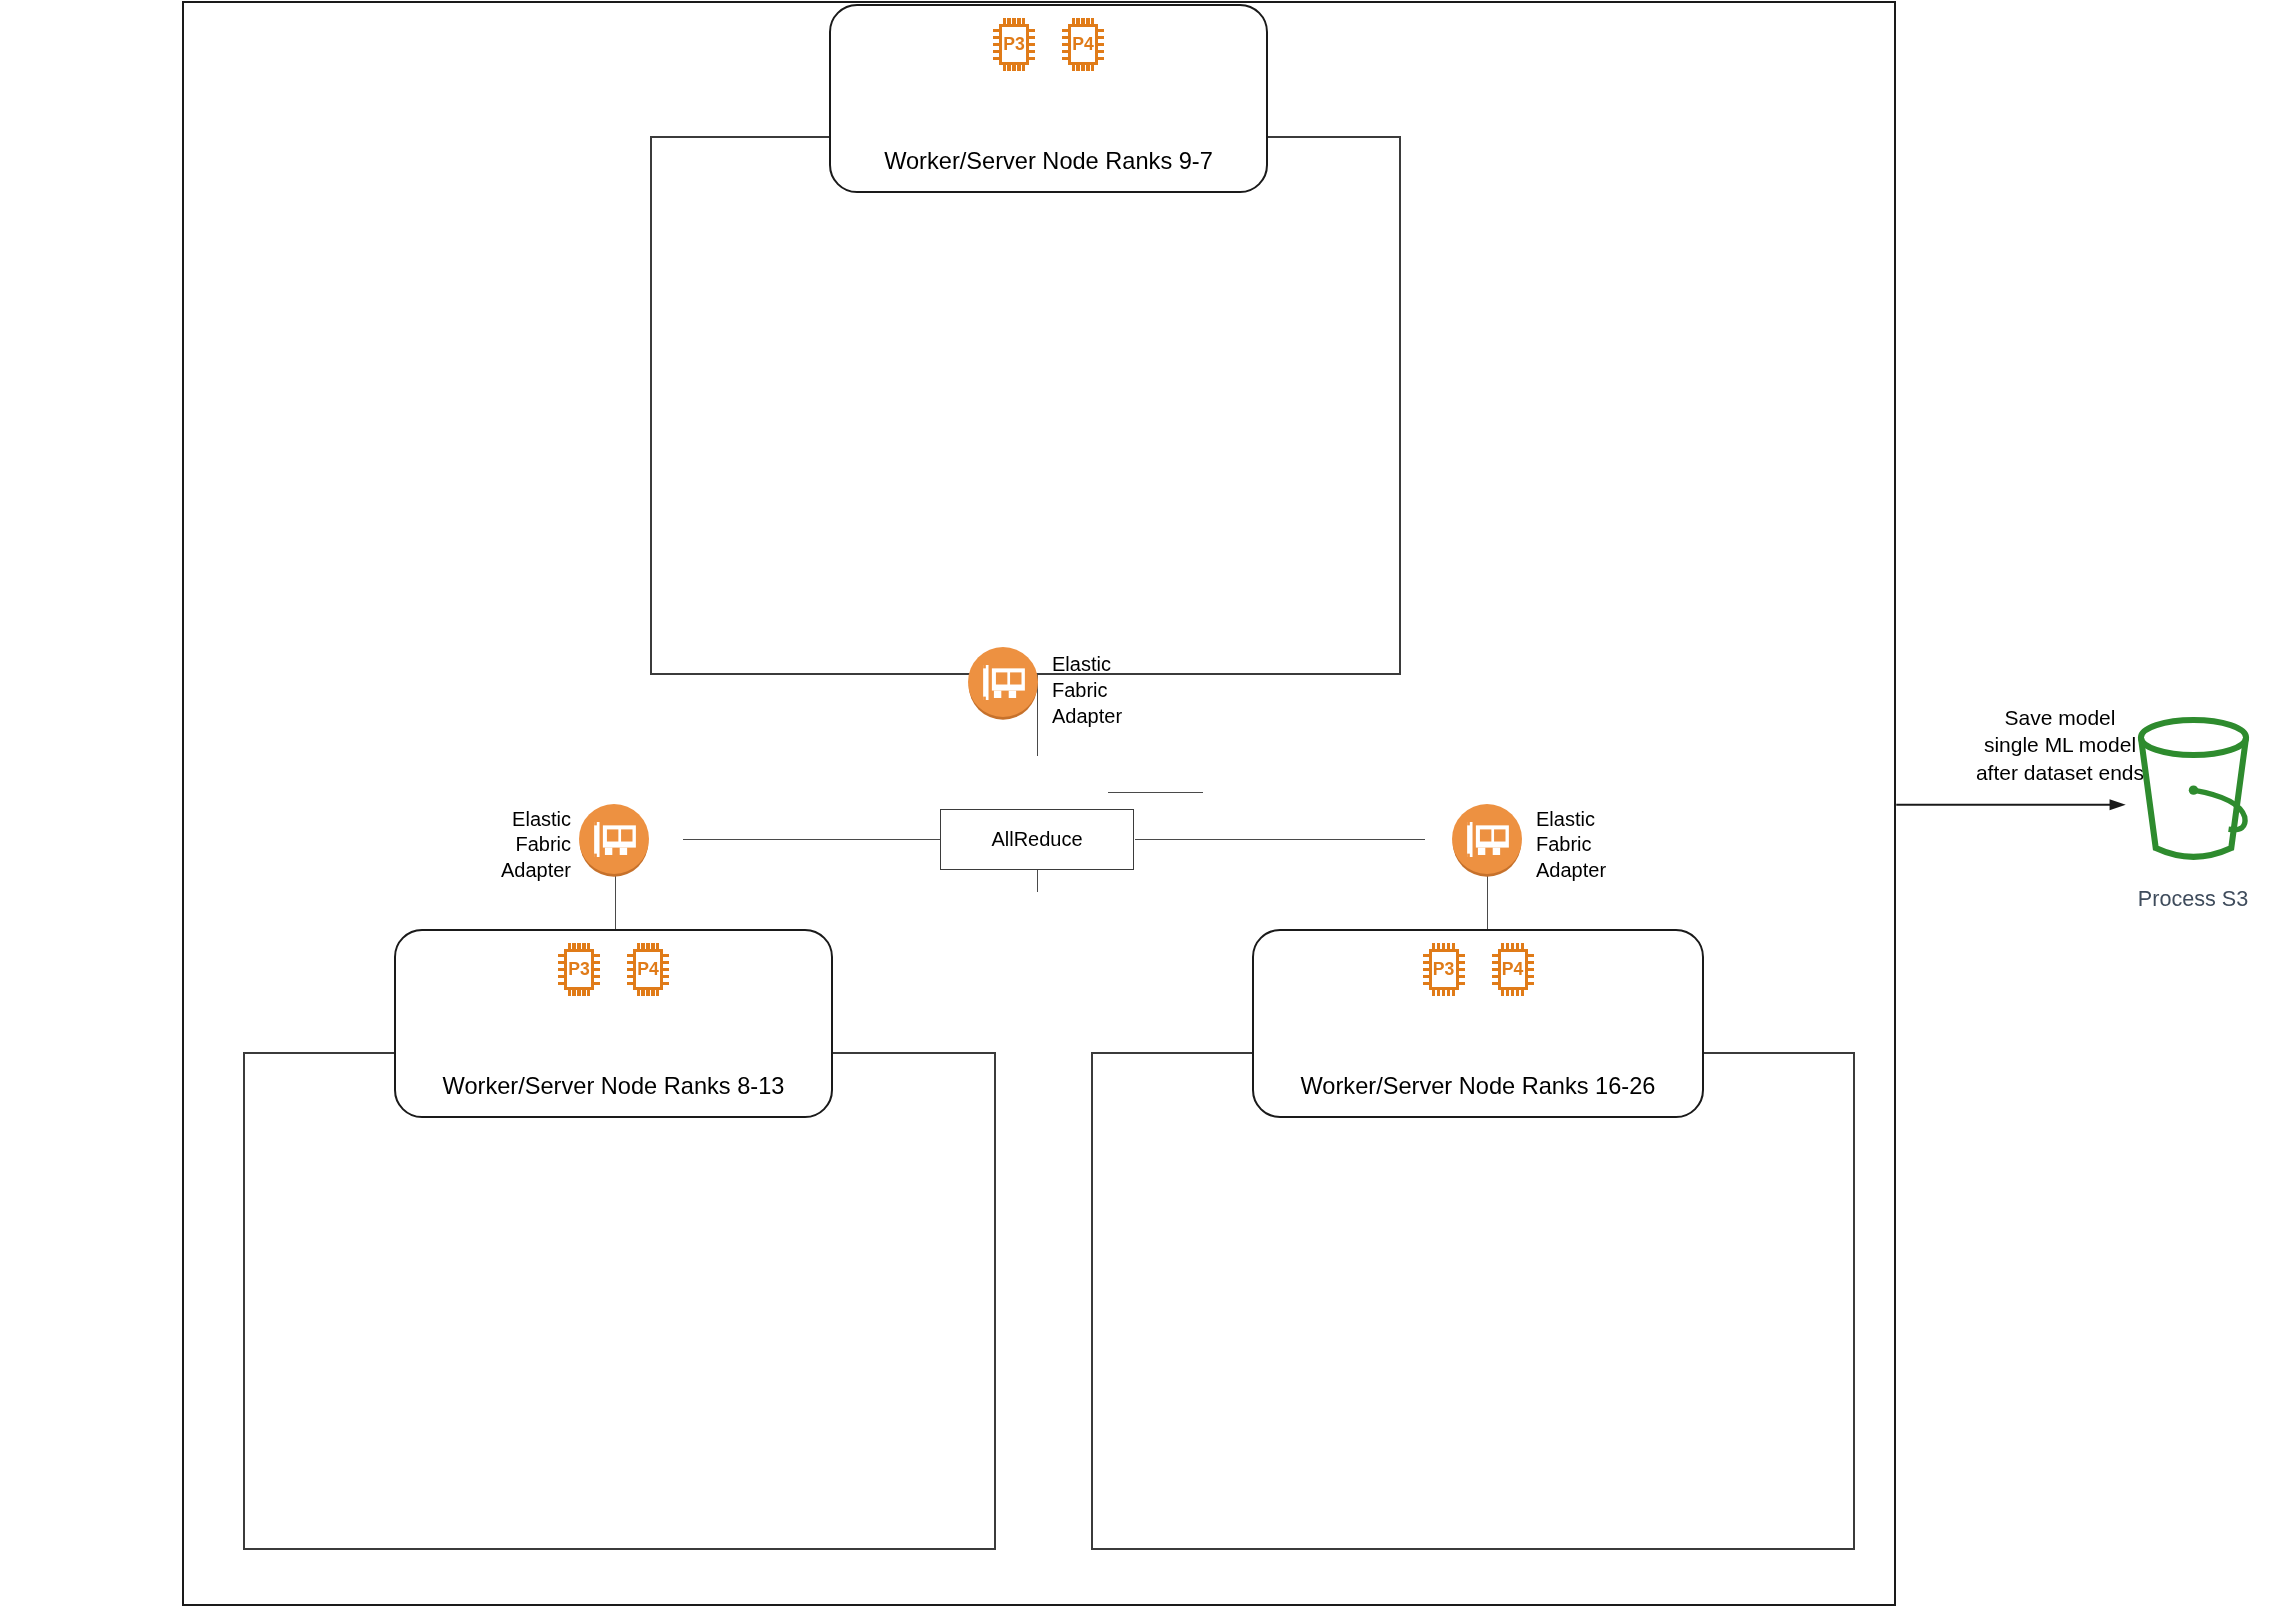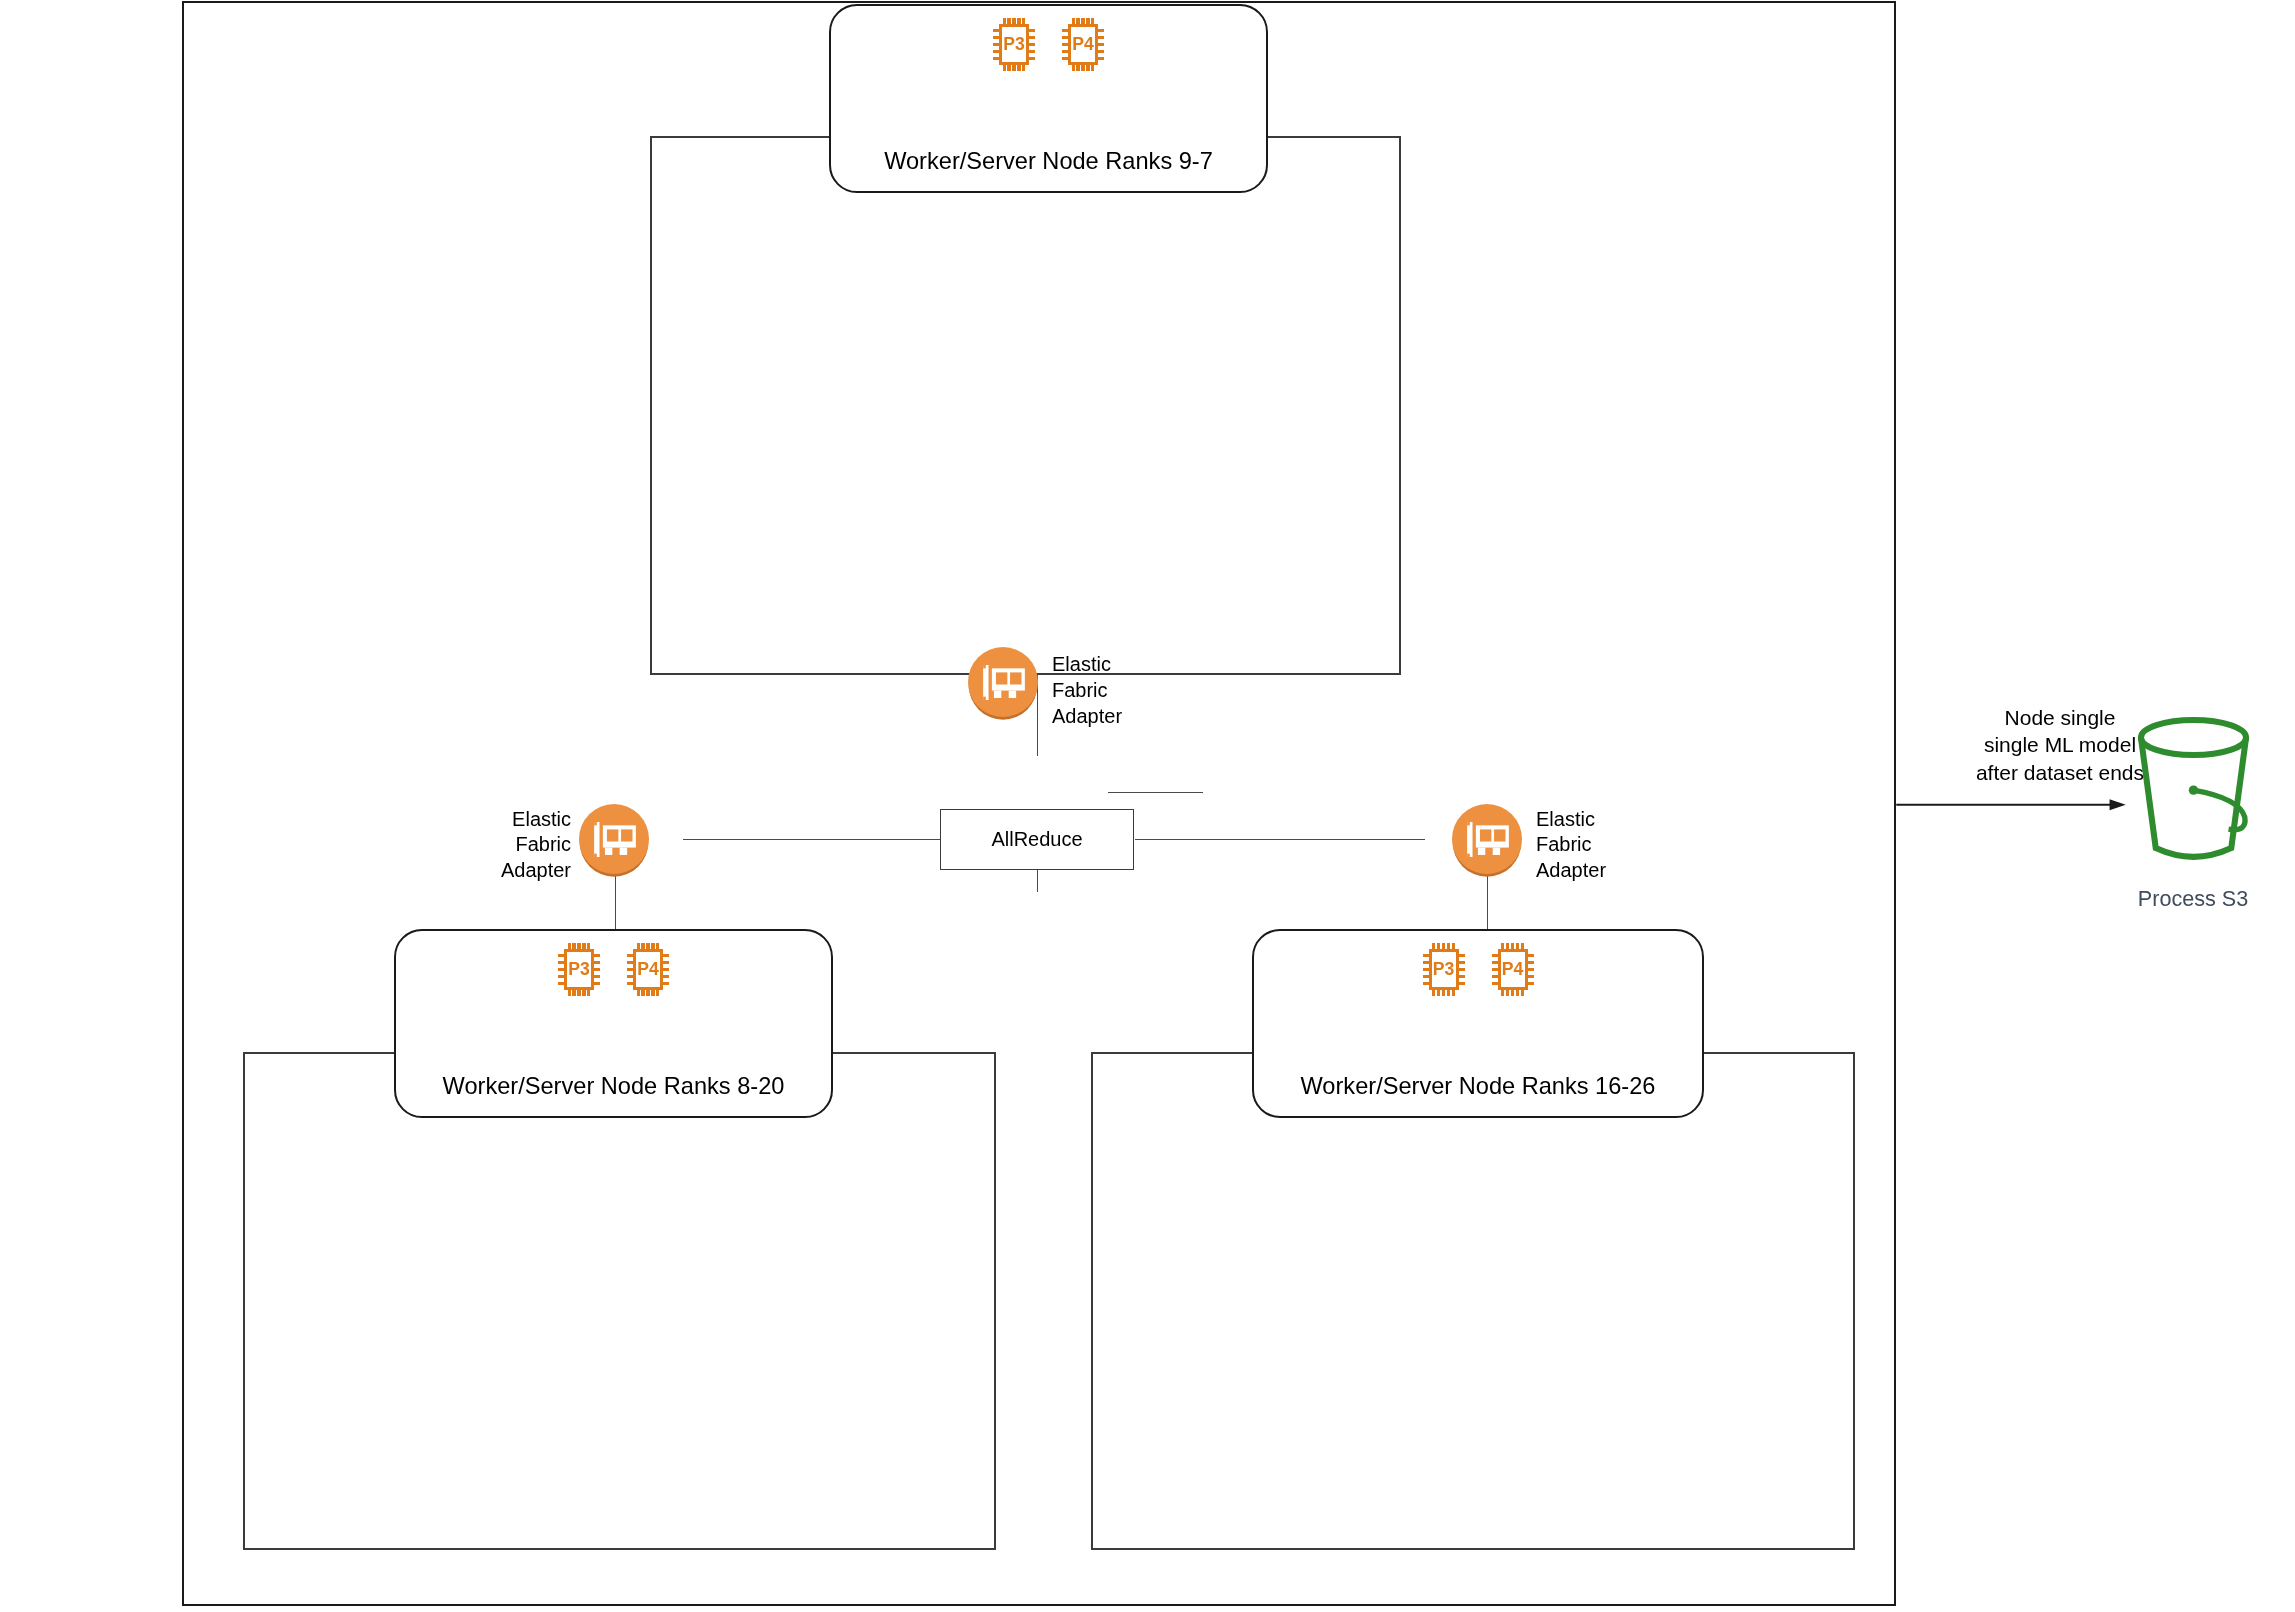--- a/index.html
+++ b/index.html
@@ -540,21 +540,21 @@
             <div class="pins right">
               <i></i>
               <i></i>
               <i></i>
               <i></i>
               <i></i>
             </div>
             <div class="body">P4</div>
           </div>
         </div>
-        <div class="cap-title">Worker/Server Node Ranks 8-20</div>
+        <div class="cap-title">Worker/Server Node Ranks 8-13</div>
       </div>
       <div class="script" style="left:278px; top:1091px;">
         <div class="glyph">&lt;/&gt;</div>
         <div class="cap">Training Script</div>
       </div>
       <div class="brace" style="left:350px; top:1089px;">
         <svg viewBox="0 0 22 56" width="15" height="38" aria-hidden="true">
       <path d="M20 2 Q11 2 11 16 Q11 28 4 28 Q11 28 11 40 Q11 54 20 54" fill="none" stroke="#1a1a1a" stroke-width="2.6"></path>
       <line x1="0" y1="28" x2="5" y2="28" stroke="#1a1a1a" stroke-width="2.6"></line>
         </svg>
@@ -1249,21 +1249,21 @@
       <div>Fabric</div>
       <div>Adapter</div>
     </div>
   </div>
 
   <div class="allreduce" style="left:940px; top:809px; width:194px; height:61px;">
     <span>AllReduce</span>
   </div>
 
   <div class="s3-caption" style="left:1918px; top:704px; width:284px;">
-    <div>Node single</div>
+    <div>Save model</div>
     <div>single ML model</div>
     <div>after dataset ends</div>
   </div>
   <div class="s3-arrow" style="left:1896px; top:798px; width:230px; height:13.5px;">
     <svg viewBox="0 0 340 20" width="230" height="13.5" aria-hidden="true">
       <line x1="0" y1="10" x2="318" y2="10" stroke="#1a1a1a" stroke-width="3"></line>
       <polygon points="340,10 316,2 316,18" fill="#1a1a1a"></polygon>
     </svg>
   </div>
   <div class="s3-wrap" style="left:2126px; top:716px; width:135px; height:155px;">

